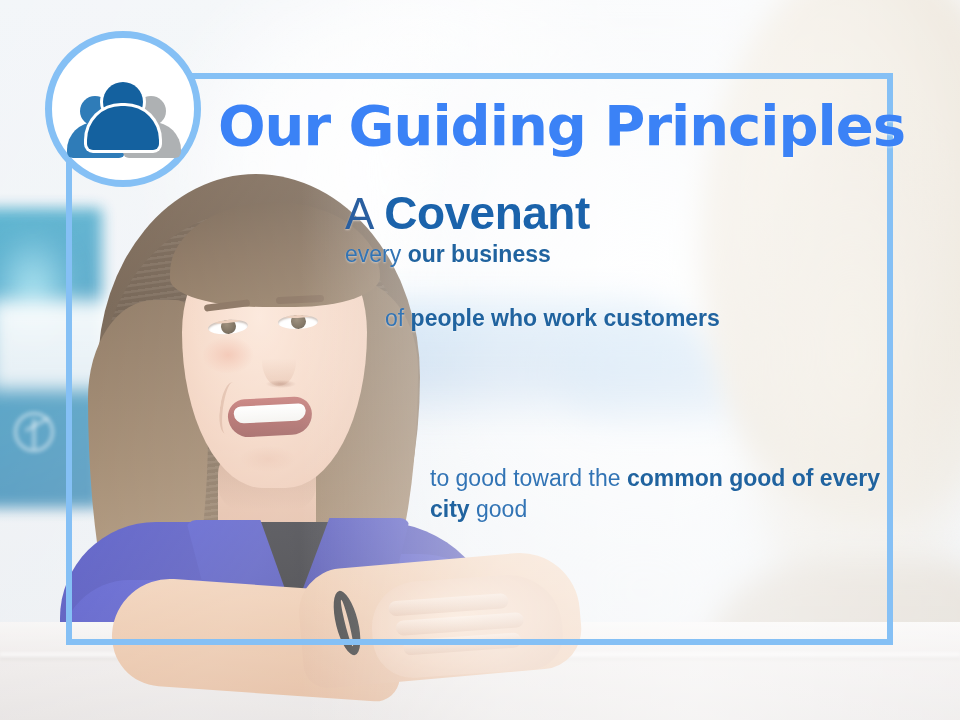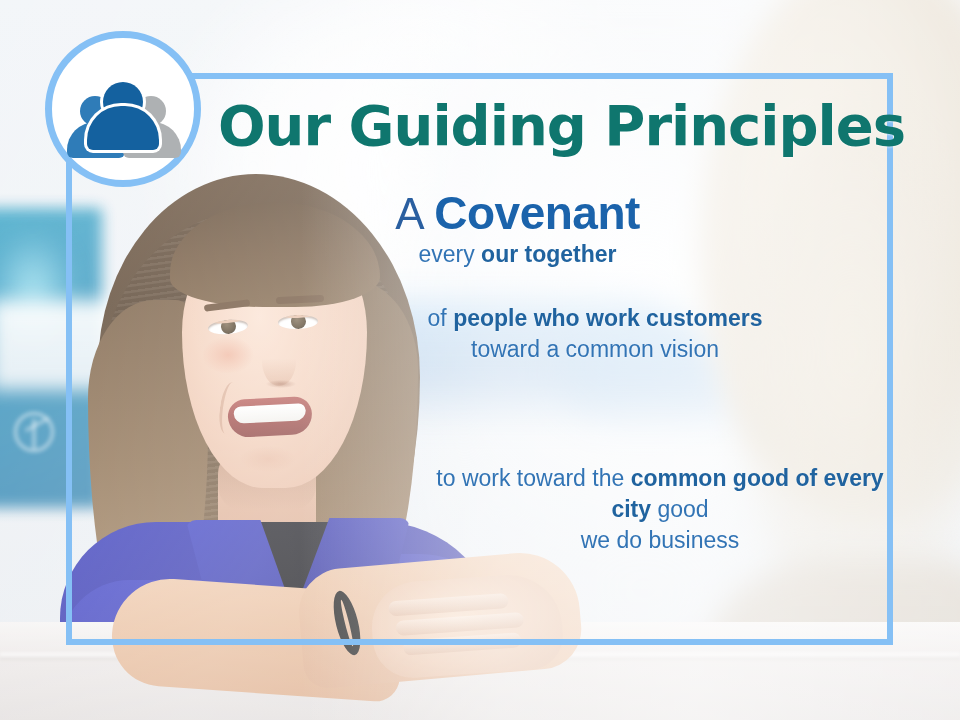--- a/index.html
+++ b/index.html
@@ -204,24 +204,24 @@
   .p.center .body{ width:72px; height:44px; background:#14619f; left:-16px; top:24px; position:absolute;
      border-radius:34px 34px 6px 6px; }
   .p.left{ left:12px; top:12px; }
   .p.right{ left:68px; top:12px; }
   .p.center{ left:35px; top:6px; z-index:3; }
   .p.center .head, .p.center .body{ box-shadow:0 0 0 3px #fff; }
 
   
   .title{ position:absolute; left:218px; top:96px; width:660px;
      font:700 56px/60px "DejaVu Sans", sans-serif; letter-spacing:-1px;
-     color:#0f766e; text-align:left; white-space:nowrap;
+     color:#3b82f6; text-align:left; white-space:nowrap;
      text-shadow:0 1px 2px rgba(255,255,255,.55); }
 
-  .block{ position:absolute; text-align:center; }
+  .block{ position:absolute; }
   .line-big{ font:400 44px/50px "Liberation Sans", sans-serif; color:#2a5fa0;
      text-shadow:0 1px 2px rgba(255,255,255,.5); white-space:nowrap; }
   .line-big b{ font-weight:700; color:#1b63ab; letter-spacing:-.5px; font-size:46px; }
   .line-sub{ font:400 23px/31px "Liberation Sans", sans-serif; color:#3274b5;
      text-shadow:0 1px 2px rgba(255,255,255,.5); }
   .line-sub b{ font-weight:700; color:#20639f; }
 
   .b1{ left:345px; top:188px; width:345px; }
   .b2{ left:385px; top:303px; width:420px; }
   .b3{ left:430px; top:463px; width:460px; }
@@ -332,24 +332,24 @@
         <div class="head"></div>
         <div class="body"></div>
       </div>
     </div>
   </div>
 
   <div class="title">Our Guiding Principles</div>
 
   <div class="block b1">
     <div class="line-big"><span>A </span><b>Covenant</b></div>
-    <div class="line-sub"><span>every </span><b>our together</b><span></span></div>
+    <div class="line-sub"><span>every </span><b>our business</b><span></span></div>
   </div>
 
   <div class="block b2">
-    <div class="line-sub"><span>of </span><b>people who work customers</b><span></span><br><span>toward a common vision</span></div>
+    <div class="line-sub"><span>of </span><b>people who work customers</b><span></span><br></div>
   </div>
 
   <div class="block b3">
-    <div class="line-sub"><span>to work toward the </span><b>common good of every city</b><span> good</span><br><span>we do business</span></div>
+    <div class="line-sub"><span>to good toward the </span><b>common good of every city</b><span> good</span><br></div>
   </div>
 
 </div>
 
 </body></html>

